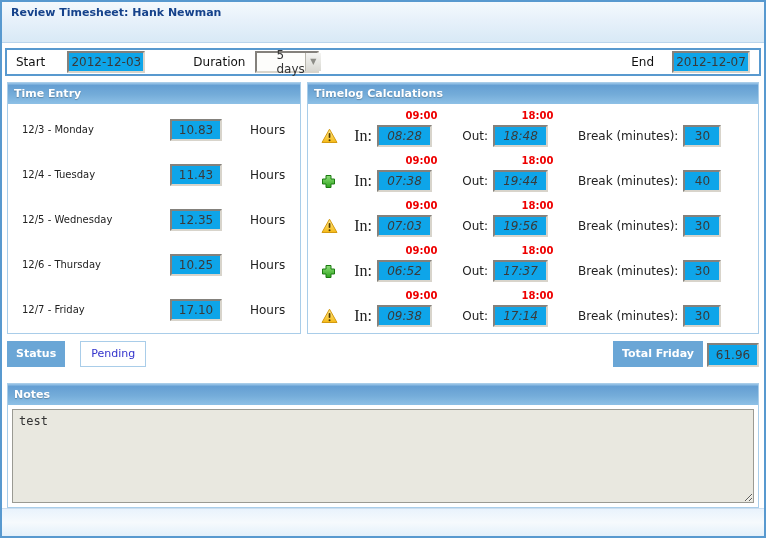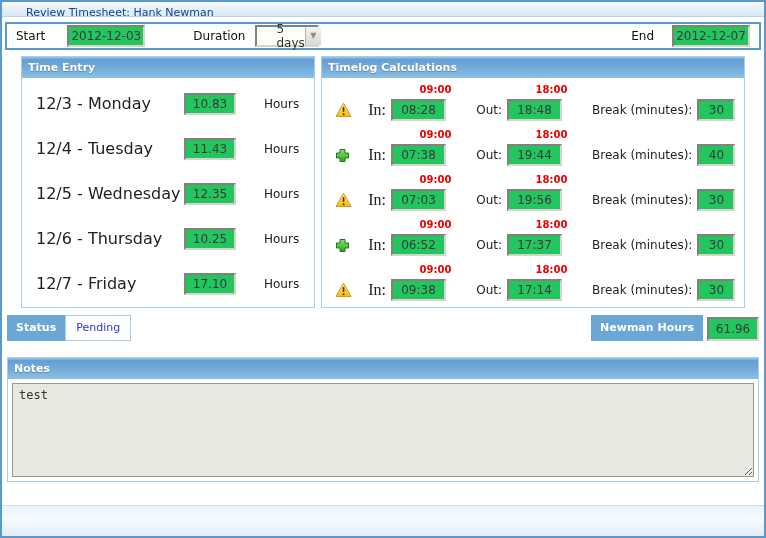--- a/index.html
+++ b/index.html
@@ -8,96 +8,96 @@
     width:766px; height:538px;
     border:2px solid #5899cf;
     background:#ffffff;
     font-family:"DejaVu Sans", sans-serif;
     font-size:11px; color:#222;
     display:flex; flex-direction:column;
     overflow:hidden;
   }
   
   .titlebar {
-    flex:none; height:15px; line-height:22px;
-    padding-left:24px;
+    flex:none; height:41px; line-height:22px;
+    padding-left:9px;
     background:linear-gradient(180deg,#f4f9fd 0%,#e7f1fa 45%,#d8e9f6 100%);
     border-bottom:1px solid #b9d4ec;
-    color:#15428b; font-weight:normal; font-size:11px;
+    color:#15428b; font-weight:bold; font-size:11px;
   }
   
   .toolbar {
     flex:none; margin:5px 3px 0;
     border:2px solid #5899cf;
     height:28px; background:#fff;
     display:flex; align-items:center;
     padding:0 9px;
   }
   .tb-label { font-size:12px; color:#111; }
   .field {
-    background:#22c55e; border:2px inset #d8d4cb;
+    background:#0ea5e9; border:2px inset #d8d4cb;
     color:#3a3a3a; font-family:"DejaVu Sans", sans-serif;
     font-size:12px; text-align:center; height:22px; padding:0;
   }
   .date-field { width:78px; }
   .sel {
     margin-left:10px; height:22px; width:64px;
     border:2px inset #d8d4cb; background:#fdfdfb;
     display:flex; align-items:center;
   }
   .sel-text { flex:1; padding-left:19px; font-size:12px; color:#333; }
   .sel-arrow {
     flex:none; width:16px; height:100%;
     background:linear-gradient(180deg,#f4f4f2,#d9d8d2);
     border-left:1px solid #b7b5ac;
     color:#8d8d87; font-size:8px; line-height:18px; text-align:center;
   }
   .spacer { flex:1; }
   
-  .main-row { flex:none; margin:6px 19px 0; height:252px; display:flex; gap:6px;border-radius:14px; }
+  .main-row { flex:none; margin:6px 5px 0; height:252px; display:flex; gap:6px;border-radius:14px; }
   .panel { border:1px solid #a9cde9; background:#fff; display:flex; flex-direction:column; }
   .panel-hd {
     flex:none; height:21px; line-height:21px; padding-left:6px;
     background:linear-gradient(180deg,#9cc7e9 0%,#659fd3 12%,#74acd9 55%,#8dc0e6 100%);
     color:#fff; font-weight:bold; font-size:11px;
     text-shadow:0 1px 1px rgba(0,0,0,0.25);
   }
   .panel-bd { flex:1; background:#fff; }
   .left-panel { width:294px; flex:none; }
   .right-panel { flex:1; }
   
   .te-body { padding-top:3px; }
   .te-row { height:45px; display:flex; align-items:center; padding-left:14px; }
-  .te-day { width:148px; font-size:16px; color:#222; }
+  .te-day { width:148px; font-size:10px; color:#222; }
   .te-hours { width:52px; }
   .te-unit { margin-left:28px; font-size:12px; color:#222; }
   
   .tl-body { padding-top:3px; }
   .tl-row { height:45px; display:flex; align-items:center; padding-left:13px; padding-top:12px; }
   .tl-icon { flex:none; width:17px; height:16px; }
   .tl-in-label { margin-left:12px; width:22px; text-align:right; font-size:16px; color:#222;font-family:Liberation Serif, serif; }
   .tl-out-label { margin-left:26px; width:30px; text-align:right; font-size:12px; color:#222; }
   .tl-break-label { margin-left:30px; font-size:12px; color:#222; }
   .stack { position:relative; margin-left:5px; }
   .red-time {
     position:absolute; top:-15px; left:17px; width:100%;
     text-align:center; color:#ee0000; font-size:10px; font-weight:bold;
   }
-  .time-field { width:55px; }
+  .time-field { width:55px;font-style:italic; }
   .break-field { width:38px; margin-left:5px; }
   
   .status-row { flex:none; margin:7px 5px 0; height:26px; display:flex; align-items:flex-end; }
   .blue-box {
     height:26px; line-height:26px; padding:0 9px;
     background:#6aa6d6; color:#fff; font-weight:bold; font-size:11px;
   }
   .status-value {
     height:26px; line-height:24px; padding:0 10px;
     border:1px solid #a9cde9; background:#fff;
-    color:#3333cc; font-size:11px;
+    color:#3333cc; font-size:11px;margin-left:15px;
   }
   .total-field { width:52px; height:24px; margin-left:4px; }
   
   .notes-panel { flex:none; margin:16px 5px 0; }
   .notes-bd { padding:4px; }
   .notes-area {
     display:block; width:100%; height:94px;
     background:#e9e8e0; border:1px solid #9a9a93;
     font-family:"DejaVu Sans Mono", monospace; font-size:12px; color:#333;
     padding:4px 6px; resize:both; outline:none;
@@ -287,21 +287,21 @@
       </div>
 
     </div>
   </div>
 </div>
 
 <div class="status-row">
   <span class="blue-box">Status</span>
   <span class="status-value">Pending</span>
   <span class="spacer"></span>
-  <span class="blue-box">Newman Hours</span>
+  <span class="blue-box">Total Friday</span>
   <input class="field total-field" readonly="" value="61.96" style="">
 </div>
 
 <div class="panel notes-panel">
   <div class="panel-hd">Notes</div>
   <div class="panel-bd notes-bd">
     <textarea class="notes-area" style="">test</textarea>
   </div>
 </div>
 

